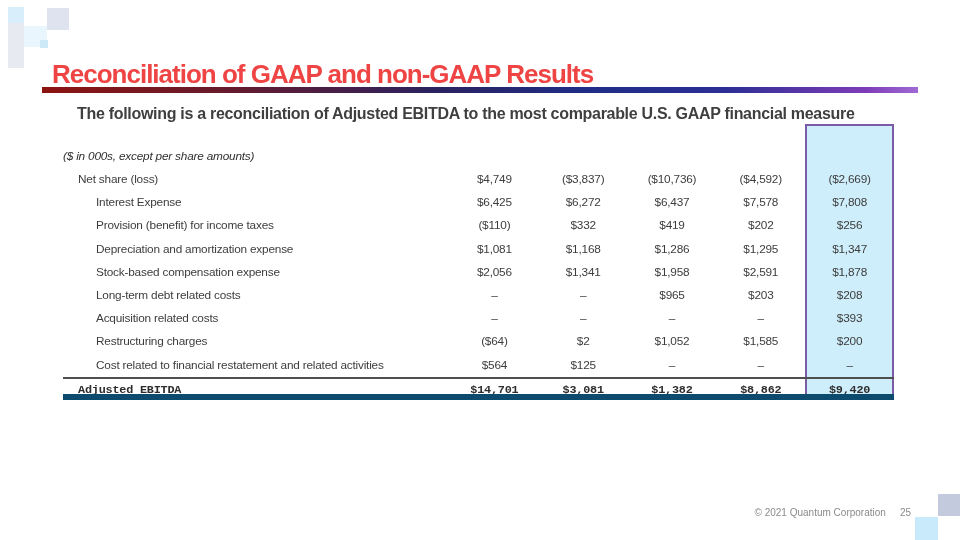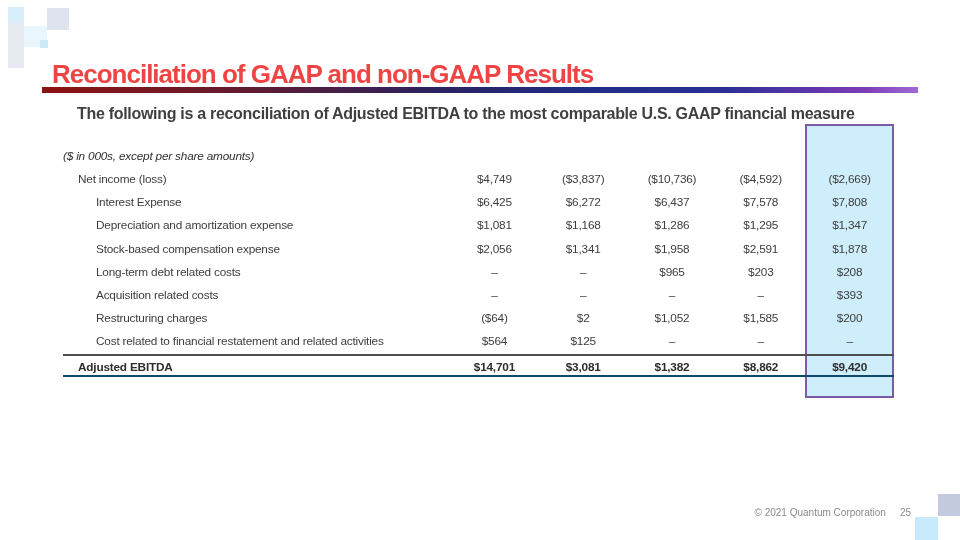--- a/index.html
+++ b/index.html
@@ -51,22 +51,22 @@
   .num{text-align:center;}
   .label{padding-left:15px;}
   .label.indent{padding-left:33px;}
   .label.note{padding-left:0;font-style:italic;color:#2f2f2f;}
   .colhead{font-weight:700;margin-top:28px;}
   .colhead span{
     text-decoration:underline;text-underline-offset:3px;
     text-decoration-thickness:1.5px;
   }
   .trow.total{
-    border-top:2px solid #4f4f4f;border-bottom:2px solid #0c4a6e;
-    font-weight:700;color:#2d2d2d;
+    border-top:2px solid #4f4f4f;border-bottom:6px solid #0c4a6e;
+    font-weight:700;color:#2d2d2d;font-family:Liberation Mono, monospace;
   }
 
   .footer{
     position:absolute;top:507px;right:49px;display:flex;gap:14px;
     font-size:10px;color:#8b8b8b;align-items:baseline;
   }
 </style>
 </head>
 <body>
 
@@ -88,37 +88,45 @@
   <div class="trow header">
     <div class="cell label note">($ in 000s, except per share amounts)</div>
     <div class="cell num colhead"><span>Q3'20</span></div>
     <div class="cell num colhead"><span>Q4’20</span></div>
     <div class="cell num colhead"><span>Q1'21</span></div>
     <div class="cell num colhead"><span>Q2'21</span></div>
     <div class="cell num colhead"><span>Q3'21</span></div>
   </div>
 
   <div class="trow">
-    <div class="cell label">Net income (loss)</div>
+    <div class="cell label">Net share (loss)</div>
     <div class="cell num">$4,749</div>
     <div class="cell num">($3,837)</div>
     <div class="cell num">($10,736)</div>
     <div class="cell num">($4,592)</div>
     <div class="cell num">($2,669)</div>
   </div>
 
   <div class="trow">
     <div class="cell label indent">Interest Expense</div>
     <div class="cell num">$6,425</div>
     <div class="cell num">$6,272</div>
     <div class="cell num">$6,437</div>
     <div class="cell num">$7,578</div>
     <div class="cell num">$7,808</div>
   </div>
 
+  <div class="trow">
+    <div class="cell label indent">Provision (benefit) for income taxes</div>
+    <div class="cell num">($110)</div>
+    <div class="cell num">$332</div>
+    <div class="cell num">$419</div>
+    <div class="cell num">$202</div>
+    <div class="cell num">$256</div>
+  </div>
 
   <div class="trow">
     <div class="cell label indent">Depreciation and amortization expense</div>
     <div class="cell num">$1,081</div>
     <div class="cell num">$1,168</div>
     <div class="cell num">$1,286</div>
     <div class="cell num">$1,295</div>
     <div class="cell num">$1,347</div>
   </div>
 

